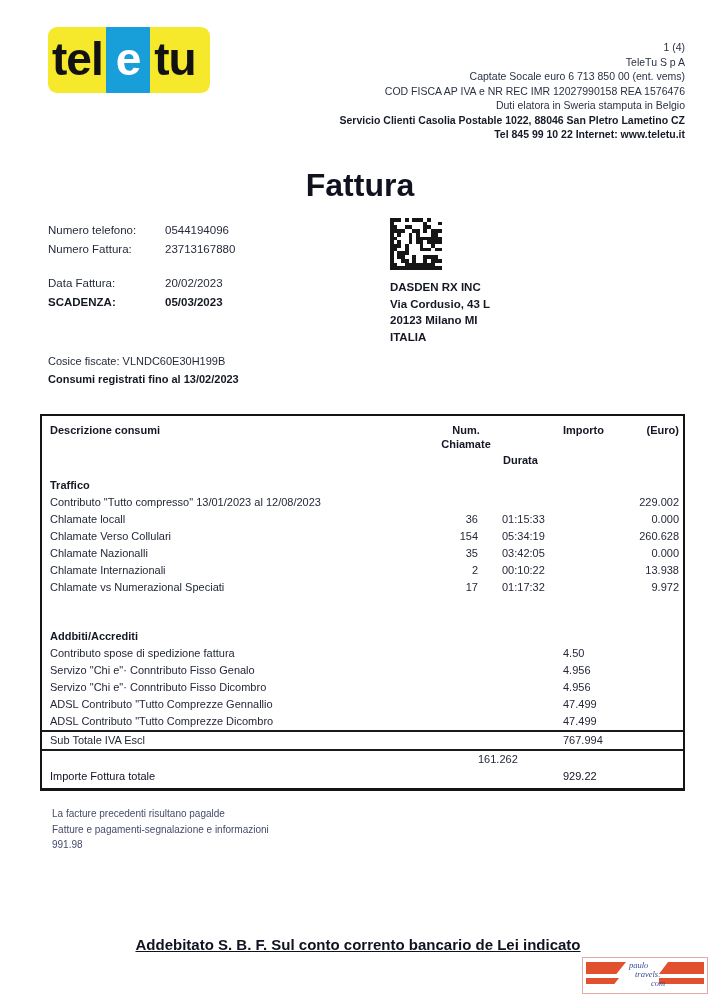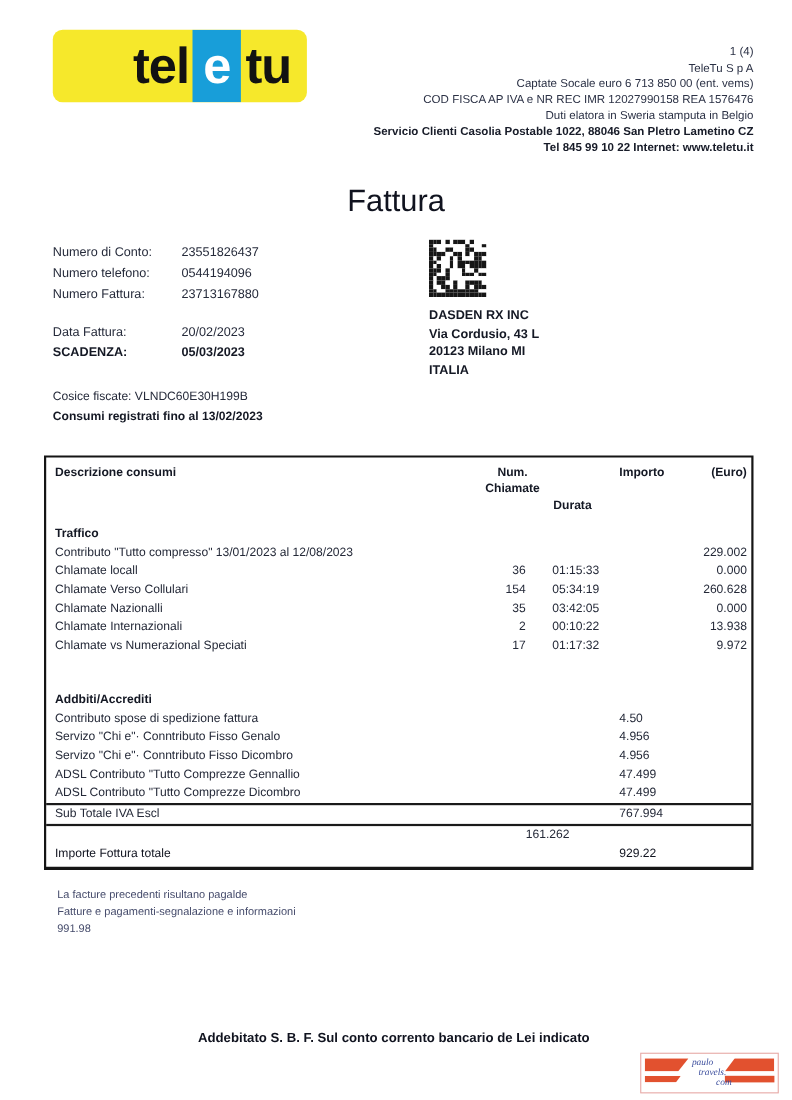--- a/index.html
+++ b/index.html
@@ -2,30 +2,30 @@
 <html><head>
 <meta charset="utf-8">
 <style>
   * { margin:0; padding:0; box-sizing:border-box; }
   html,body { width:720px; height:1000px; background:#ffffff; font-family:"Liberation Sans", sans-serif; color:#262b3b; overflow:hidden; }
   .abs { position:absolute; }
 
   
   .logo { left:48px; top:27px; display:flex; align-items:stretch; background:#F6E82B; border-radius:9px; overflow:hidden; height:66px; }
   .logo span { font-weight:bold; font-size:46px; line-height:62px; letter-spacing:-1px; color:#121212; }
-  .logo .l-tel { padding:1px 3px 1px 28px;margin-left:45px; }
+  .logo .l-tel { padding:1px 3px 1px 4px; }
   .logo .l-e   { background:#189ED9; color:#ffffff; padding:1px 10px; }
   .logo .l-tu  { padding:1px 14px 1px 4px; }
 
   
   .co-head { right:35px; top:40px; text-align:right; font-size:10.5px; line-height:14.5px; color:#2b3145; }
   .co-head .b { font-weight:bold; color:#171b28; }
 
   
-  .title { left:0; top:167px; width:720px; text-align:center; font-size:28px; font-weight:normal; color:#10131f; }
+  .title { left:0; top:167px; width:720px; text-align:center; font-size:32px; font-weight:bold; color:#10131f; }
 
   
   .acct { left:48px; top:221px; font-size:11.5px; line-height:19px; }
   .acct .irow { display:grid; grid-template-columns:117px auto; }
   .acct .gap { height:15px; }
   .acct .b { font-weight:bold; color:#141824; }
 
   
   .recip { left:390px; top:218px; font-size:11.5px; }
   .qr { display:grid; grid-template-columns:repeat(14,1fr); grid-template-rows:repeat(14,1fr); width:52px; height:52px; margin-bottom:9px; }
@@ -48,21 +48,21 @@
   .trow .c-eur { text-align:right; }
   .trow.section { font-weight:bold; color:#141824; margin-top:4px; }
   .trow.block-gap { margin-top:32px; }
   .trow.subtotal { border-top:2px solid #1a1a1a; border-bottom:2px solid #1a1a1a; }
   .trow.total { font-weight:normal; color:#10131f; padding-bottom:3px; }
 
   
   .notes { left:52px; top:806px; font-size:10px; line-height:15.5px; color:#454b6b; }
 
   
-  .payline { left:0; top:936px; width:716px; text-align:center; font-size:12px; font-weight:bold; color:#10131f; }
+  .payline { left:0; top:936px; width:716px; text-align:center; font-size:15px; font-weight:bold; color:#10131f;text-decoration:underline; }
 
   
   .ptlogo { left:582px; top:957px; width:126px; height:37px; border:1px solid #E7A9A6; background:#fff; }
   .ptlogo div { position:absolute; }
   .pl-bar1 { left:3px; top:4px;  width:40px; height:12px; clip-path:polygon(0 0,100% 0,76% 100%,0 100%); }
   .pl-bar2 { left:3px; top:20px; width:33px; height:6px;  clip-path:polygon(0 0,100% 0,86% 100%,0 100%); }
   .pl-bar3 { right:3px; top:4px;  width:45px; height:12px; clip-path:polygon(20% 0,100% 0,100% 100%,0 100%); }
   .pl-bar4 { right:3px; top:20px; width:45px; height:6px; }
   .pl-txt { font-family:"Liberation Serif", serif; font-style:italic; font-size:8.5px; line-height:9px; }
   .pl-t1 { left:46px; top:3px; }
@@ -85,24 +85,20 @@
   <div>COD FISCA AP IVA e NR REC IMR 12027990158 REA 1576476</div>
   <div>Duti elatora in Sweria stamputa in Belgio</div>
   <div class="b">Servicio Clienti Casolia Postable 1022, 88046 San Pletro Lametino CZ</div>
   <div class="b">Tel  845 99 10 22 Internet: www.teletu.it</div>
 </div>
 
 <div class="abs title">Fattura</div>
 
 <div class="abs acct">
   <div class="irow">
-    <span>Numero di Conto:</span>
-    <span>23551826437</span>
-  </div>
-  <div class="irow">
     <span>Numero telefono:</span>
     <span>0544194096</span>
   </div>
   <div class="irow">
     <span>Numero Fattura:</span>
     <span>23713167880</span>
   </div>
   <div class="gap"></div>
   <div class="irow">
     <span>Data Fattura:</span>

